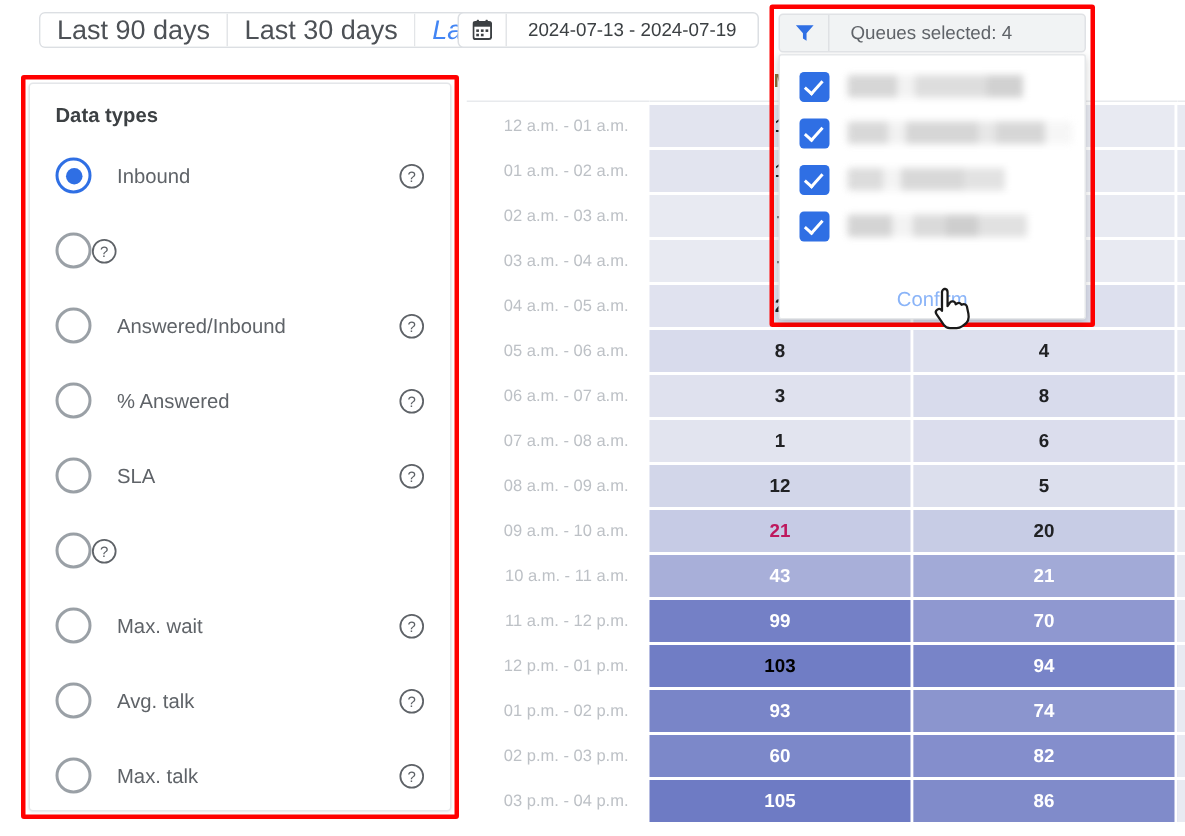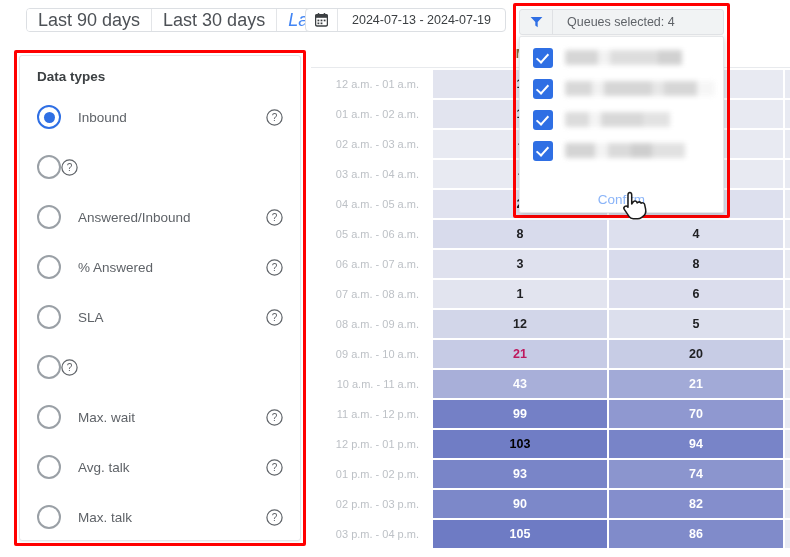--- a/index.html
+++ b/index.html
@@ -315,21 +315,21 @@
             <td class="val" style="background: rgb(232, 234, 242); color: rgb(32, 33, 36);"></td>
           </tr>
           <tr>
             <td class="timecell">01 p.m. - 02 p.m.</td>
             <td class="val" style="background: rgb(121, 133, 200); color: rgb(255, 255, 255);">93</td>
             <td class="val" style="background: rgb(139, 149, 206); color: rgb(255, 255, 255);">74</td>
             <td class="val" style="background: rgb(232, 234, 242); color: rgb(32, 33, 36);"></td>
           </tr>
           <tr>
             <td class="timecell">02 p.m. - 03 p.m.</td>
-            <td class="val" style="background: rgb(124, 136, 201); color: rgb(255, 255, 255);">90</td>
+            <td class="val" style="background: rgb(124, 136, 201); color: rgb(255, 255, 255);">60</td>
             <td class="val" style="background: rgb(132, 142, 204); color: rgb(255, 255, 255);">82</td>
             <td class="val" style="background: rgb(232, 234, 242); color: rgb(32, 33, 36);"></td>
           </tr>
           <tr>
             <td class="timecell">03 p.m. - 04 p.m.</td>
             <td class="val" style="background: rgb(110, 123, 196); color: rgb(255, 255, 255);">105</td>
             <td class="val" style="background: rgb(128, 139, 202); color: rgb(255, 255, 255);">86</td>
             <td class="val" style="background: rgb(232, 234, 242); color: rgb(32, 33, 36);"></td>
           </tr>
         </tbody>

